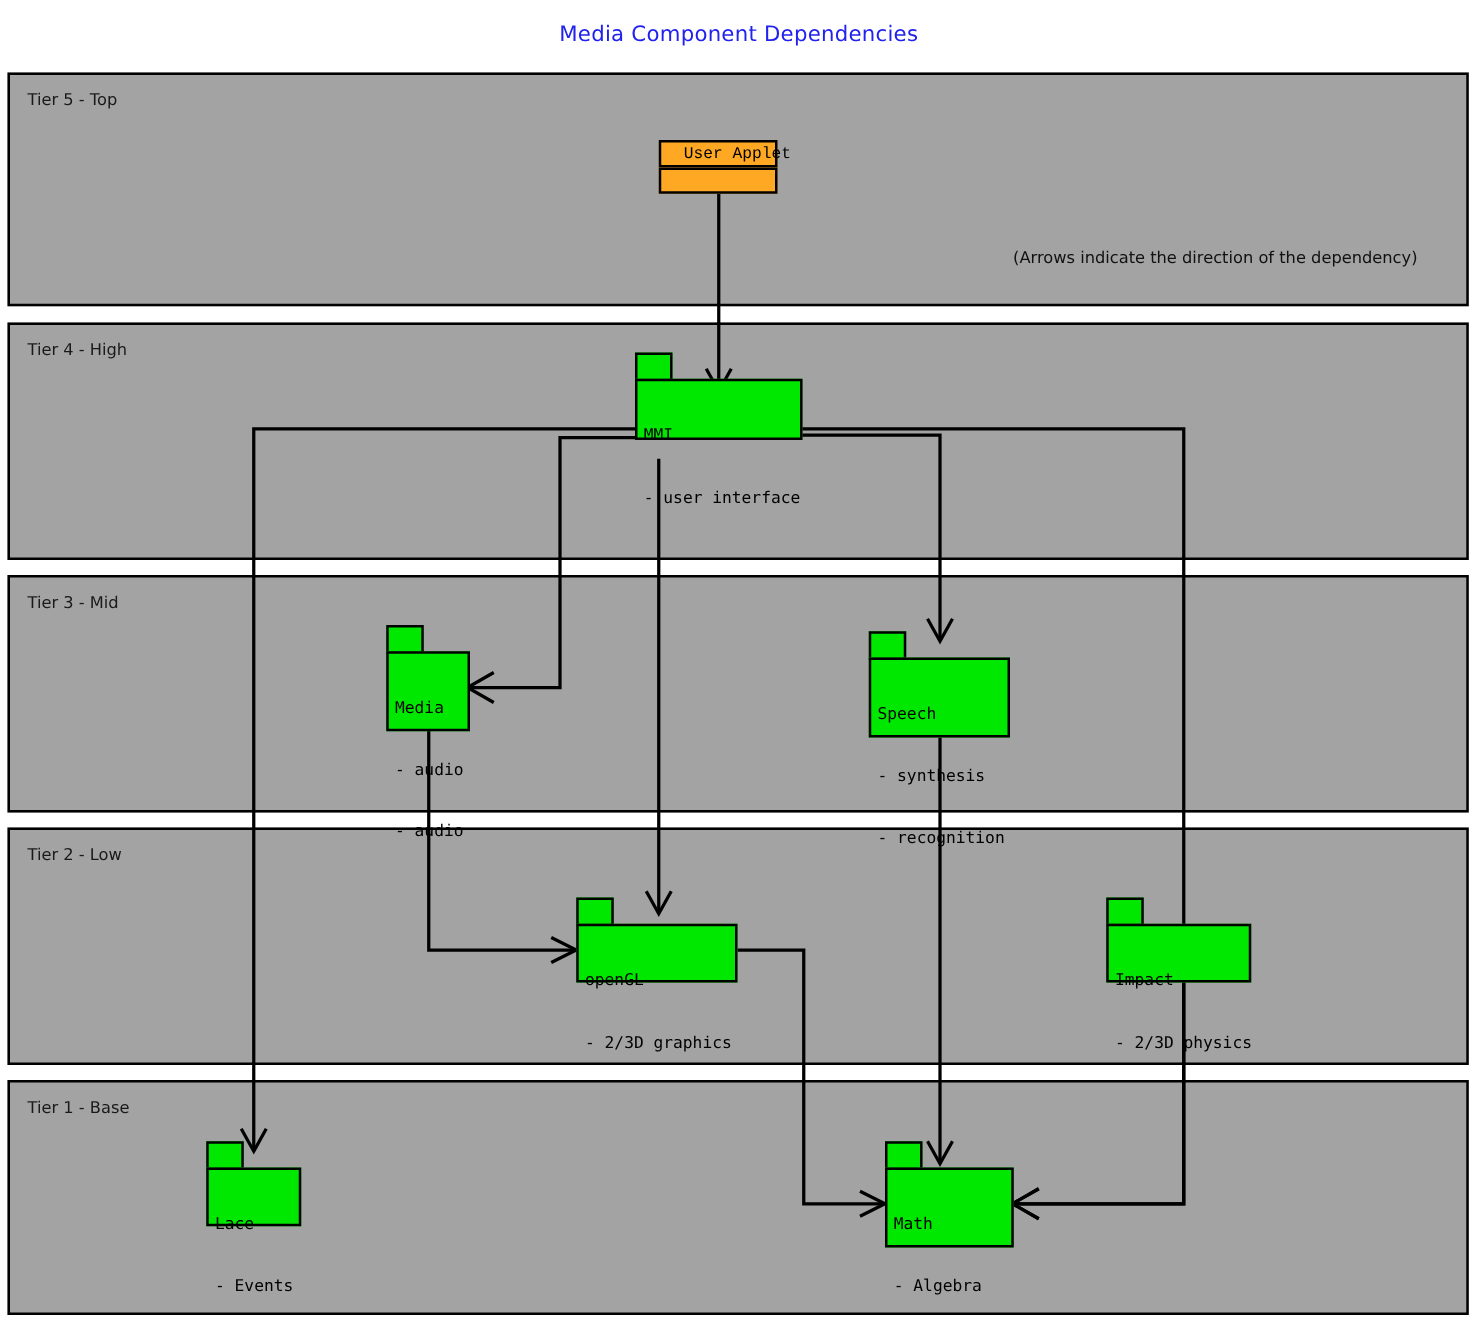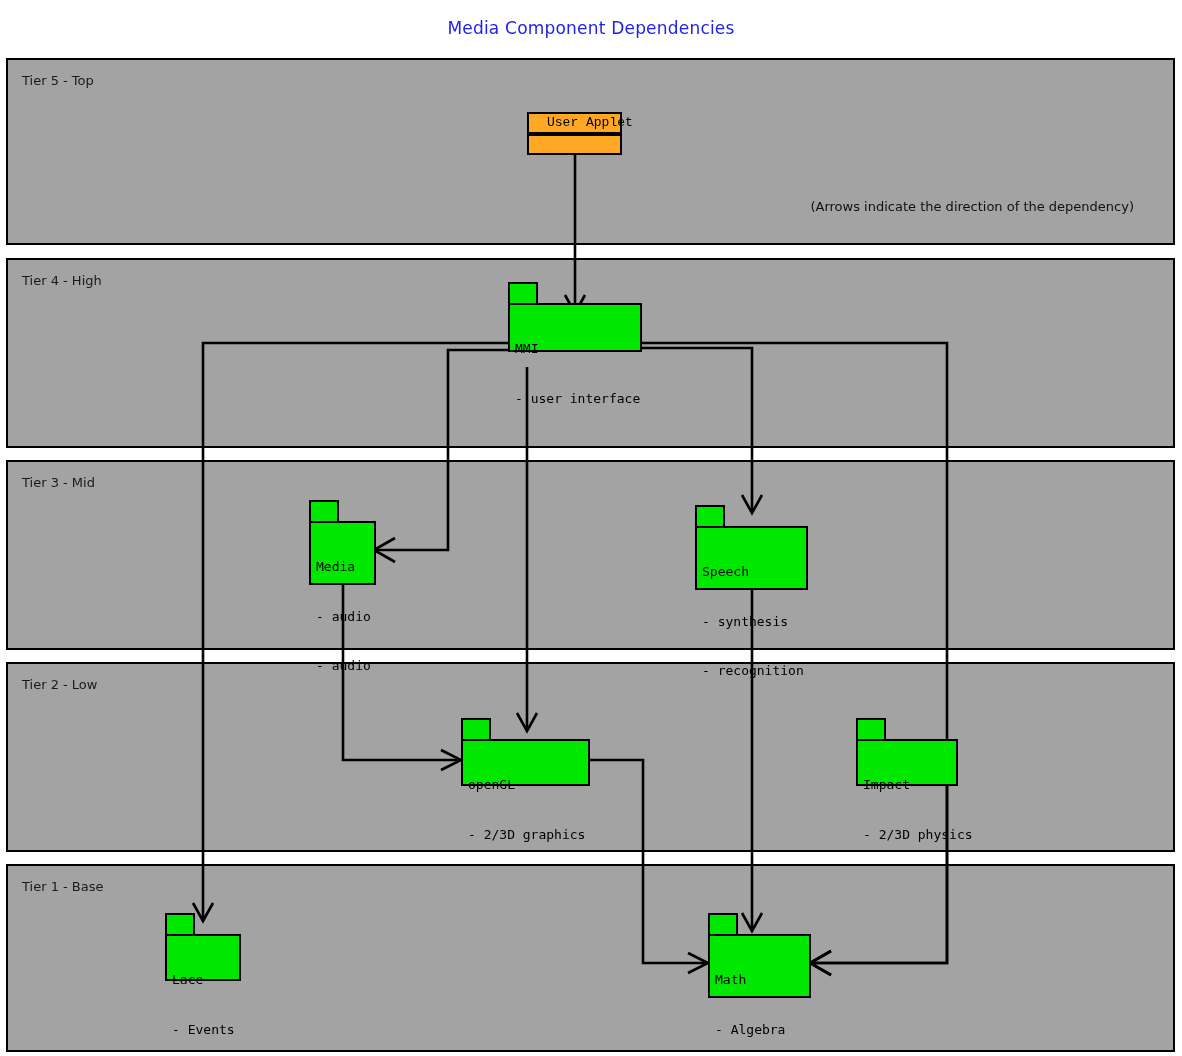--- a/index.html
+++ b/index.html
@@ -235,21 +235,21 @@
   </div>
 
   <div class="pkg" style="left:461px; top:718px; width:129px; height:68px;">
     <div class="tab" style="width:30px;"></div>
     <div class="body">
       <div>openGL</div>
       <div>- 2/3D graphics</div>
     </div>
   </div>
 
-  <div class="pkg" style="left:856px; top:718px; width:102px; height:68px;">
+  <div class="pkg" style="left:885px; top:718px; width:116px; height:68px;">
     <div class="tab" style="width:30px;"></div>
     <div class="body">
       <div>Impact</div>
       <div>- 2/3D physics</div>
     </div>
   </div>
 
   <div class="pkg" style="left:165px; top:913px; width:76px; height:68px;">
     <div class="tab" style="width:30px;"></div>
     <div class="body">

